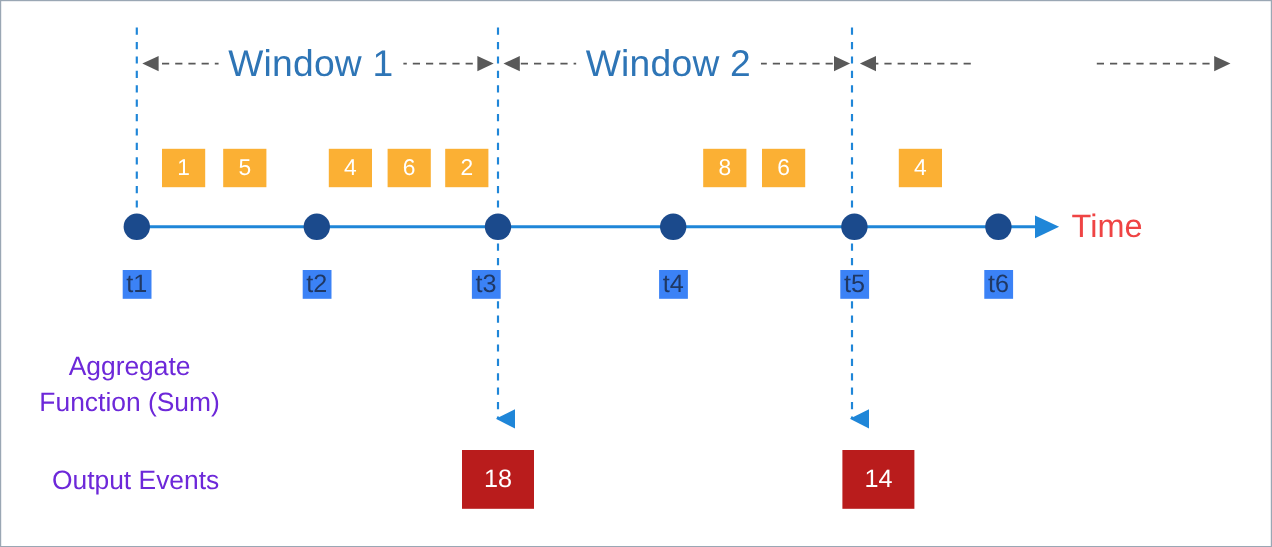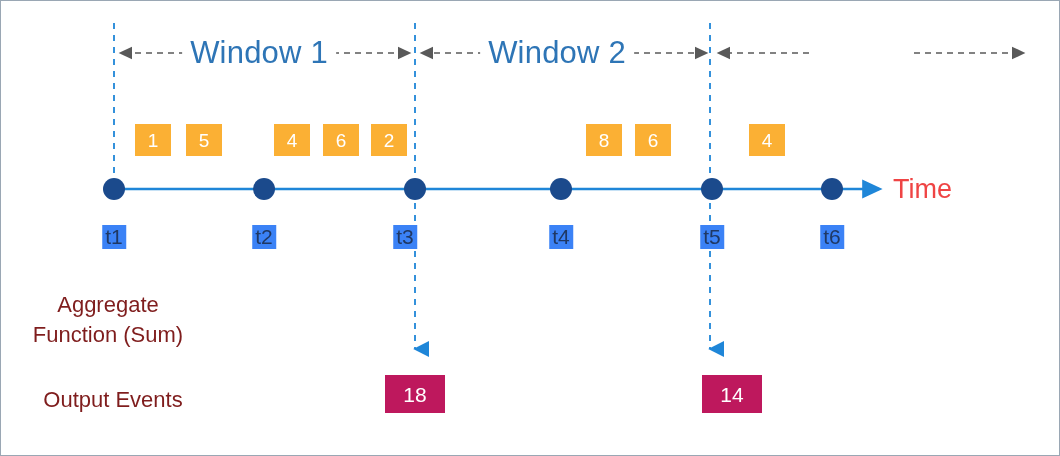--- a/index.html
+++ b/index.html
@@ -54,22 +54,22 @@
     align-items: center;
     justify-content: center;
     transform: translate(-50%, 0);
     line-height: 1;
   }
 
   
   .output-box {
     position: absolute;
     width: 60px;
-    height: 38px;
-    background: #be185d;
+    height: 49px;
+    background: #b91c1c;
     color: #ffffff;
     font-size: 21px;
     font-family: "Liberation Sans", sans-serif;
     display: flex;
     align-items: center;
     justify-content: center;
     transform: translate(-50%, 0);
     line-height: 1;
   }
 
@@ -91,21 +91,21 @@
     color: #ef4444;
     font-size: 27px;
     font-family: "Liberation Sans", sans-serif;
     white-space: nowrap;
     transform: translate(0, -50%);
   }
 
   
   .row-caption {
     position: absolute;
-    color: #7f1d1d;
+    color: #6d28d9;
     font-size: 22px;
     font-family: "Liberation Sans", sans-serif;
     text-align: center;
     line-height: 1.35;
     white-space: pre-line;
     transform: translate(-50%, -50%);
   }
 </style>
 </head>
 <body>

